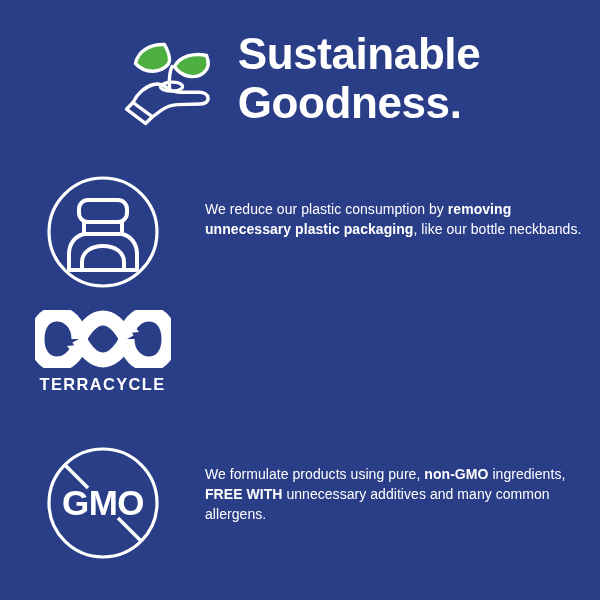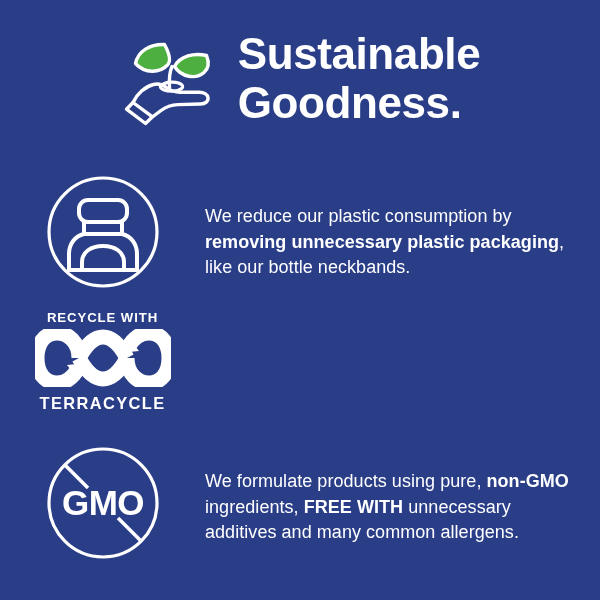--- a/index.html
+++ b/index.html
@@ -69,21 +69,21 @@
     padding-top: 2px;
     box-sizing: border-box;
   }
   .text-cell {
     flex: 1 1 auto;
     padding-right: 16px;
     box-sizing: border-box;
   }
 
   .body-text {
-    font-size: 18px;
+    font-size: 14px;
     line-height: 1.42;
     font-weight: 400;
     color: #ffffff;
     letter-spacing: 0.05px;
   }
   .body-text b {
     font-weight: 700;
   }
   .row-1 .text-cell { padding-top: 14px; }
   .row-2 .text-cell { padding-top: 12px; }
@@ -172,21 +172,20 @@
       </span>
     </div>
     <div class="text-cell">
       <p class="body-text">We reduce our plastic consumption by <b>removing unnecessary plastic packaging</b>, like our bottle neckbands.</p>
     </div>
   </div>
 
   <div class="row row-2">
     <div class="icon-cell">
       <div class="terracycle-lockup">
-        <div class="tc-top">RECYCLE WITH</div>
 
         <span>
           <svg class="tc-mark" viewBox="0 0 136 58" aria-hidden="true">
 
             <path d="M44 29
                      C44 13 33 4 22 4
                      C10 4 2 14 2 29
                      C2 44 10 54 22 54
                      C31 54 38 48 42 41" fill="none" stroke="#ffffff" stroke-width="15" stroke-linecap="butt"></path>
             <polygon points="52,34 32,36 44,51" fill="#ffffff"></polygon>

